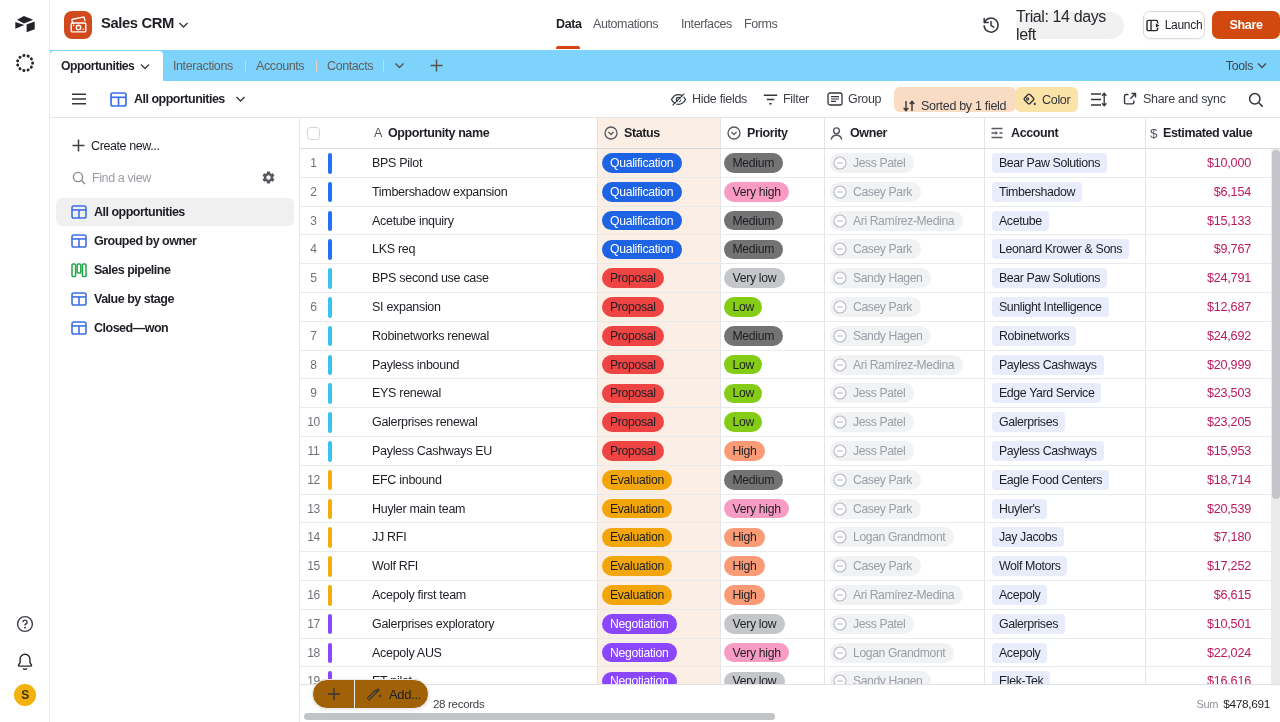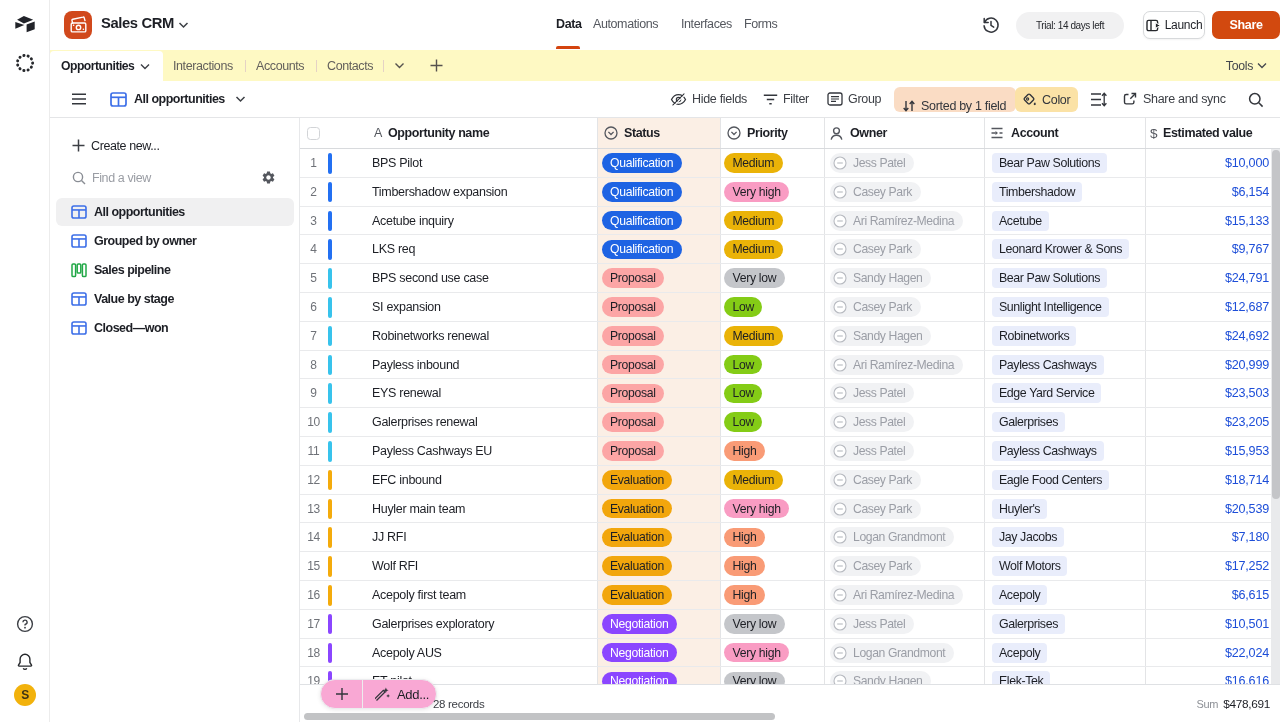--- a/index.html
+++ b/index.html
@@ -7,25 +7,25 @@
 svg{display:block}
 
 #rail{position:absolute;left:0;top:0;width:50px;height:722px;background:#fff;border-right:1px solid #ececec}
 
 #tophead{position:absolute;left:50px;top:0;width:1230px;height:50px;background:#fff}
 #appicon{position:absolute;left:14px;top:11px;width:28px;height:28px;border-radius:8px;background:#d1491c;display:flex;align-items:center;justify-content:center}
 #title{position:absolute;left:51px;top:15px;font-size:14.8px;font-weight:700;letter-spacing:-.4px}
 .nav{position:absolute;top:17px;font-size:12.5px;color:#55585f;letter-spacing:-.4px}
 .nav.on{color:#1d1f25;font-weight:700}
 #navline{position:absolute;left:506px;top:46px;width:24px;height:3px;border-radius:2px 2px 0 0;background:#d4440f}
-#trial{position:absolute;left:966px;top:12px;width:108px;height:27px;border-radius:14px;background:#f1f1f2;font-size:10px;color:#27292e;display:flex;align-items:center;justify-content:center;letter-spacing:-.4px}
+#trial{position:absolute;left:966px;top:12px;width:108px;height:27px;border-radius:14px;background:#f1f1f2;font-size:16px;color:#27292e;display:flex;align-items:center;justify-content:center;letter-spacing:-.4px}
 #launch{position:absolute;left:1093px;top:11px;width:62px;height:28px;border-radius:7px;background:#fff;border:1px solid #d7d9db;box-shadow:0 1px 2px rgba(0,0,0,.05);display:flex;align-items:center;justify-content:center;gap:4px;font-size:12px;color:#1d1f25}
 #share{position:absolute;left:1162px;top:11px;width:68px;height:28px;border-radius:7px;background:#d2490f;color:#fff;font-size:12.5px;font-weight:700;display:flex;align-items:center;justify-content:center}
 
-#tabbar{position:absolute;left:50px;top:50px;width:1230px;height:31px;background:#fef9c3}
+#tabbar{position:absolute;left:50px;top:50px;width:1230px;height:31px;background:#7dd3fc}
 #activetab{position:absolute;left:0;top:1px;width:113px;height:30px;background:#fff;border-radius:4px 4px 0 0;display:flex;align-items:center;padding-left:11px;gap:6px;font-size:12.2px;font-weight:700;color:#1d1f25;letter-spacing:-.5px}
 .tab{position:absolute;top:0;height:31px;display:flex;align-items:center;font-size:12.5px;color:#63605c;letter-spacing:-.4px}
 .tsep{position:absolute;top:10px;width:1px;height:12px;background:#e5d2c5}
 #tools{position:absolute;right:13px;top:0;height:31px;display:flex;align-items:center;gap:4px;font-size:12.3px;color:#44474d;letter-spacing:-.3px}
 
 #toolbar{position:absolute;left:50px;top:81px;width:1230px;height:37px;background:#fff;border-bottom:1px solid #e4e5e7}
 .tbtxt{position:absolute;top:0;height:36px;display:flex;align-items:center;gap:5px;font-size:12.5px;color:#3d4046;letter-spacing:-.3px}
 #vname{position:absolute;left:60px;top:0;height:36px;display:flex;align-items:center;gap:7px;font-size:12.5px;font-weight:700;color:#1d1f25;letter-spacing:-.5px}
 #sortpill{position:absolute;left:844px;top:6px;height:25px;border-radius:6px;background:#fadcc4;display:flex;align-items:center;padding:12px 10px 0 8px;gap:5px;font-size:12.5px;color:#33363c;letter-spacing:-.3px}
 #colorpill{position:absolute;left:965px;top:6px;height:25px;border-radius:6px;background:#fbe2a6;display:flex;align-items:center;padding:0 8px 0 7px;gap:4px;font-size:12.5px;color:#33363c;letter-spacing:-.3px}
@@ -40,28 +40,28 @@
 #ghead{position:absolute;left:0;top:0;width:980px;height:31px;border-bottom:1px solid #d8dadd;font-size:12.5px;font-weight:700;color:#1d1f25;letter-spacing:-.4px}
 .hcell{position:absolute;top:0;height:30px;display:flex;align-items:center;gap:6px}
 #cbx{position:absolute;left:7px;top:9px;width:13px;height:13px;border:1.4px solid #d2d4d7;border-radius:3.5px;background:#fff}
 .row{position:absolute;left:0;width:980px;height:28.8px;border-bottom:1px solid #e9eaec}
 .num{position:absolute;left:0;top:0;width:27px;height:28px;display:flex;align-items:center;justify-content:center;font-size:12px;color:#6f7278}
 .bar{position:absolute;left:27.5px;top:4px;width:4px;height:20.5px;border-radius:2px}
 .bar-q{background:#2370f2}.bar-p{background:#38c3ec}.bar-e{background:#f4ab0c}.bar-n{background:#8b46ff}
 .nm{position:absolute;left:72px;top:0;height:28px;display:flex;align-items:center;font-size:12.5px;color:#1d1f25;letter-spacing:-.3px}
 .cell{position:absolute;top:0;height:28px;display:flex;align-items:center;padding-left:8px}
 .pill{height:19.5px;border-radius:10px;padding:0 8.5px;display:inline-flex;align-items:center;font-size:12.2px;color:#1d1f25;letter-spacing:-.3px}
-.st-q{background:#1e63e3;color:#fff}.st-p{background:#fca5a5}.st-e{background:#f2a60c}.st-n{background:#8b46ff;color:#fff}
-.pm{background:#eab308}.pvh{background:#f99cc3}.ph{background:#f99b76}.pl{background:#84cc16}.pvl{background:#c4c6ca}
+.st-q{background:#1e63e3;color:#fff}.st-p{background:#ef4444}.st-e{background:#f2a60c}.st-n{background:#8b46ff;color:#fff}
+.pm{background:#737373}.pvh{background:#f99cc3}.ph{background:#f99b76}.pl{background:#84cc16}.pvl{background:#c4c6ca}
 .opill{height:20px;border-radius:10px;background:#f1f2f4;display:inline-flex;align-items:center;gap:6px;padding:0 9px 0 3px;font-size:12.2px;color:#9b9ea6;letter-spacing:-.4px}
 .achip{height:20px;border-radius:4px;background:#e9edfb;display:inline-flex;align-items:center;padding:0 7px;font-size:12.4px;color:#1d1f25;letter-spacing:-.4px}
-.val{position:absolute;left:845px;width:124px;top:0;height:28px;display:flex;align-items:center;justify-content:flex-end;font-size:12.6px;color:#1d4ed8;letter-spacing:-.2px}
+.val{position:absolute;left:827px;width:124px;top:0;height:28px;display:flex;align-items:center;justify-content:flex-end;font-size:12.6px;color:#be185d;letter-spacing:-.2px}
 
 #gfoot{position:absolute;left:0;top:566px;width:980px;height:38px;background:#fff;border-top:1px solid #dfe1e4}
-#addpill{position:absolute;left:20px;top:-6px;width:117px;height:30px;background:#f9a8d4;border:1px solid #ebecee;border-radius:15px;box-shadow:0 1px 4px rgba(0,0,0,.09);display:flex;align-items:center}
+#addpill{position:absolute;left:12px;top:-6px;width:117px;height:30px;background:#a16207;border:1px solid #ebecee;border-radius:15px;box-shadow:0 1px 4px rgba(0,0,0,.09);display:flex;align-items:center}
 #records{position:absolute;left:133px;top:4px;height:30px;display:flex;align-items:center;font-size:11.5px;color:#3c3f45}
 #sum{position:absolute;right:10px;top:4px;height:30px;display:flex;align-items:center;font-size:11.8px;color:#1d1f25}
 #sum .sl{font-size:11px;color:#8e9197;margin-right:5px}
 #hscroll{position:absolute;left:4px;top:28px;width:471px;height:7px;border-radius:4px;background:#c2c3c5}
 #vscroll{position:absolute;left:1271.5px;top:150px;width:8px;height:349px;border-radius:4px;background:#c4c5c8;z-index:5}
 </style></head>
 <body>
 
 <div id="rail">
  <svg class="abs" style="left:15px;top:16px" width="20" height="17" viewBox="0 0 20 17">

